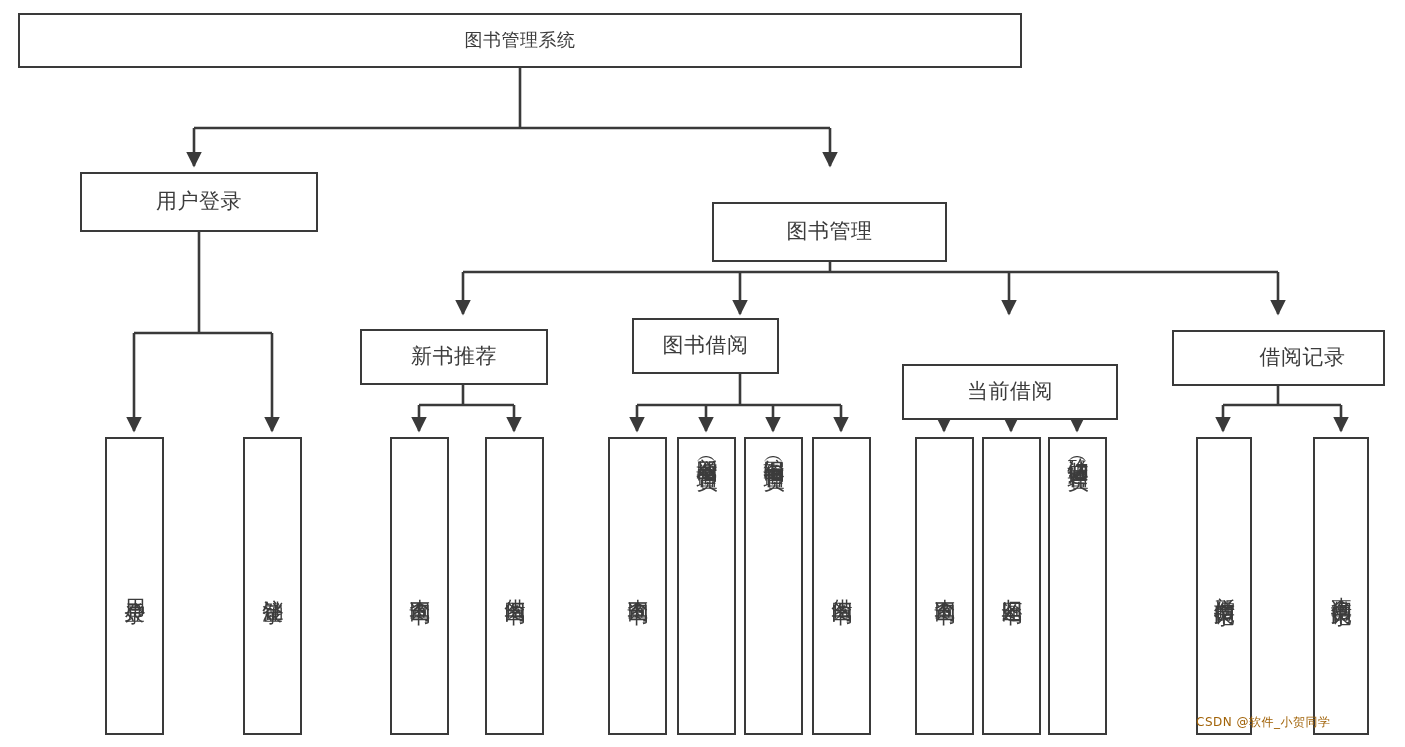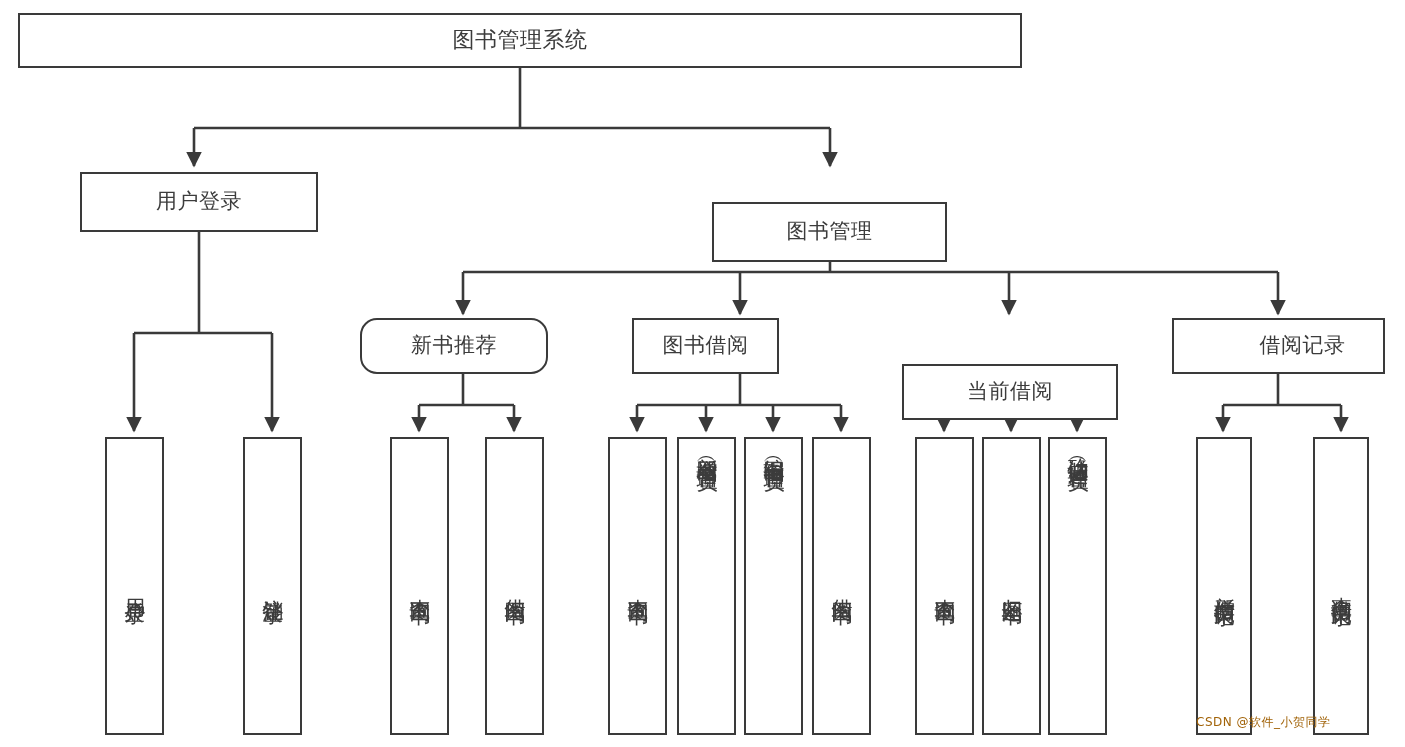--- a/index.html
+++ b/index.html
@@ -40,21 +40,21 @@
     display: block;
     line-height: 1.12;
     letter-spacing: 0.5px;
     white-space: nowrap;
   }
   
   .node.horiz .label {
     font-size: 21px;
   }
   .node.root .label {
-    font-size: 22px;
+    font-size: 18px;
   }
   
   .node.vert {
     align-items: flex-start;
     justify-content: center;
     padding-top: 0;
   }
   .node.vert .label {
     writing-mode: vertical-rl;
     text-orientation: upright;
@@ -140,30 +140,30 @@
     <span class="label">图书管理系统</span>
   </div>
 
   <div class="node horiz" style="left:80px; top:172px; width:238px; height:60px;">
     <span class="label">用户登录</span>
   </div>
   <div class="node horiz" style="left:712px; top:172px; width:235px; height:60px;margin-top:30px;">
     <span class="label">图书管理</span>
   </div>
 
-  <div class="node horiz" style="left:360px; top:318px; width:188px; height:56px;border-radius:17px;">
+  <div class="node horiz" style="left:360px; top:329px; width:188px; height:56px;">
     <span class="label">新书推荐</span>
   </div>
   <div class="node horiz" style="left:632px; top:318px; width:147px; height:56px;">
     <span class="label">图书借阅</span>
   </div>
   <div class="node horiz" style="left:902px; top:318px; width:216px; height:56px;margin-top:46px;">
     <span class="label">当前借阅</span>
   </div>
-  <div class="node horiz" style="left:1172px; top:318px; width:213px; height:56px;padding-left:48px;">
+  <div class="node horiz" style="left:1172px; top:330px; width:213px; height:56px;padding-left:48px;">
     <span class="label">借阅记录</span>
   </div>
 
   <div class="node vert centered" style="left:105px; top:437px; width:59px; height:298px;">
     <span class="label">用户登录</span>
   </div>
   <div class="node vert centered" style="left:243px; top:437px; width:59px; height:298px;">
     <span class="label">注销登录</span>
   </div>
 

